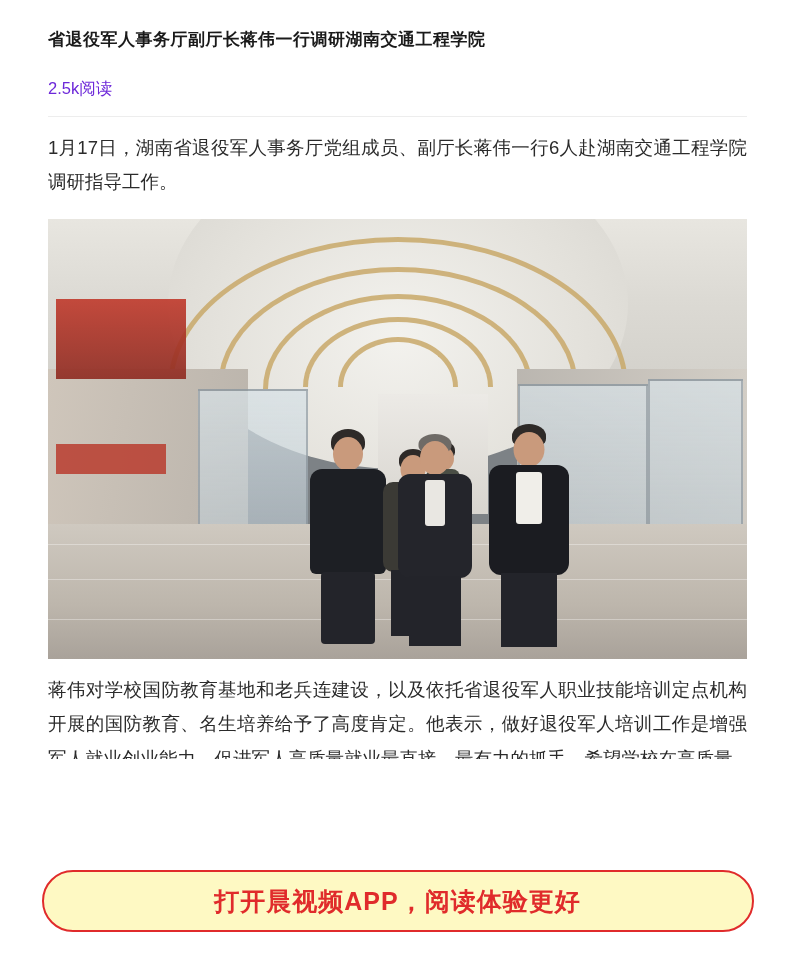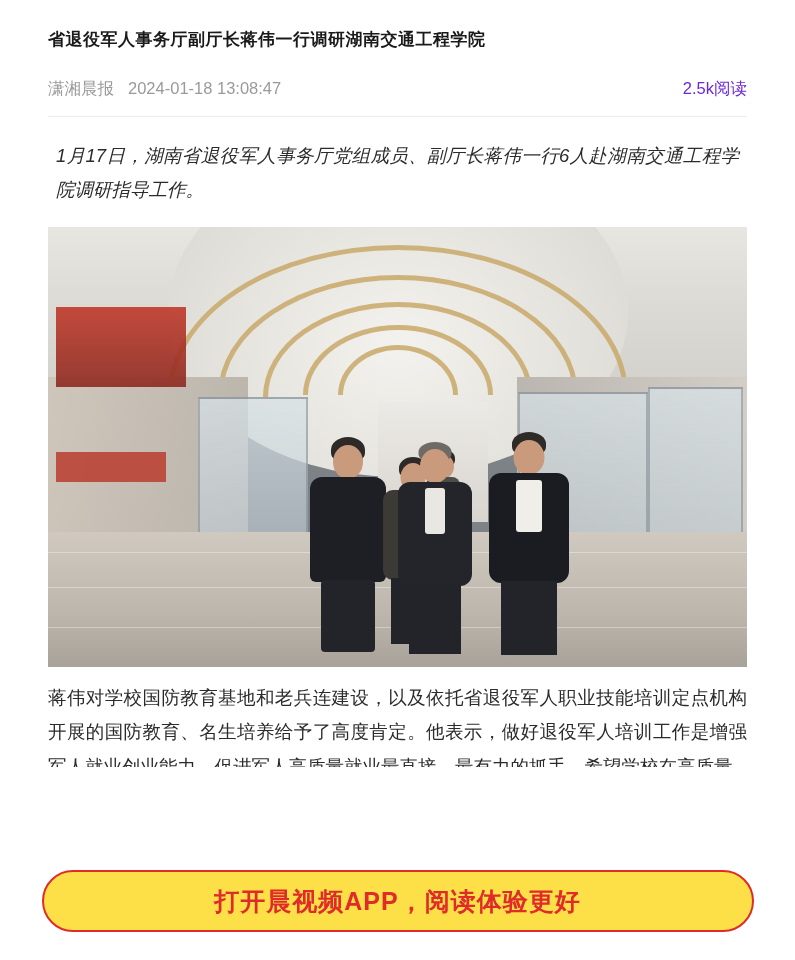--- a/index.html
+++ b/index.html
@@ -47,21 +47,21 @@
     height: 1px;
     background: #ededed;
   }
   .body-text {
     padding: 14px 48px 0 48px;
     font-size: 18.5px;
     line-height: 1.85;
     color: #2b2b2b;
     text-align: justify;
   }
-  .body-text p { margin: 8px; font-style: italic; }
+  .body-text p { margin: 0; }
   .figure {
     margin: 20px 48px 0 48px;
     width: 699px;
     height: 440px;
     position: relative;
     overflow: hidden;
     background: #7d8286;
   }
   
   .ph-ceiling {
@@ -151,36 +151,32 @@
     height: 62px;
     border: 2px solid #e02b2b;
     border-radius: 34px;
     display: flex;
     align-items: center;
     justify-content: center;
     color: #e02b2b;
     font-size: 25px;
     font-weight: bold;
     letter-spacing: 1px;
-    background: #fde047;
+    background: #fef9c3;
     cursor: pointer;
   }
 </style>
 </head>
 <body>
 
 <div class="page">
 
   <h1 class="article-title">省退役军人事务厅副厅长蒋伟一行调研湖南交通工程学院</h1>
 
   <div class="meta-row">
-    <div class="meta-left">
-      <span class="meta-source">潇湘晨报</span>
-      <span class="meta-time">2024-01-18 13:08:47</span>
-    </div>
     <span class="meta-reads">2.5k阅读</span>
   </div>
 
   <div class="divider"></div>
 
   <div class="body-text">
     <p>1月17日，湖南省退役军人事务厅党组成员、副厅长蒋伟一行6人赴湖南交通工程学院调研指导工作。</p>
   </div>
 
   <div class="figure">

